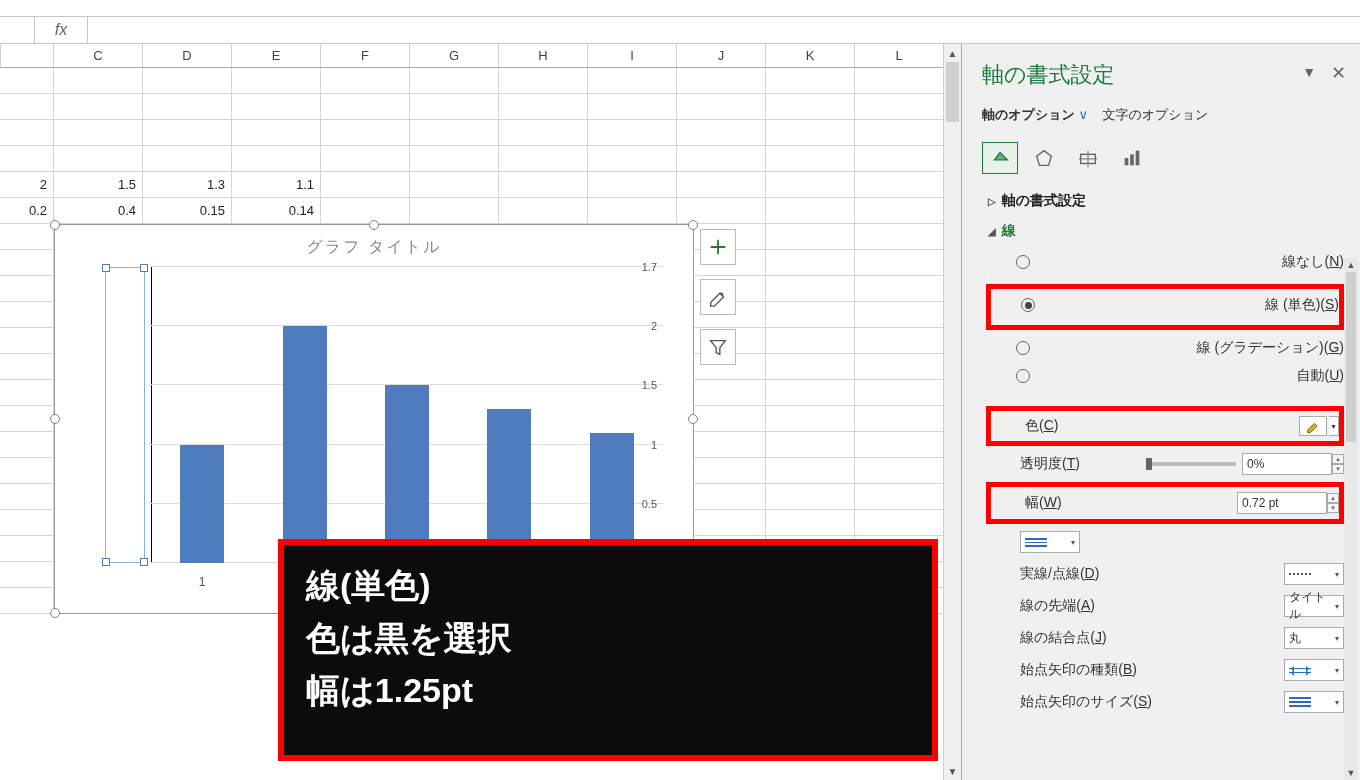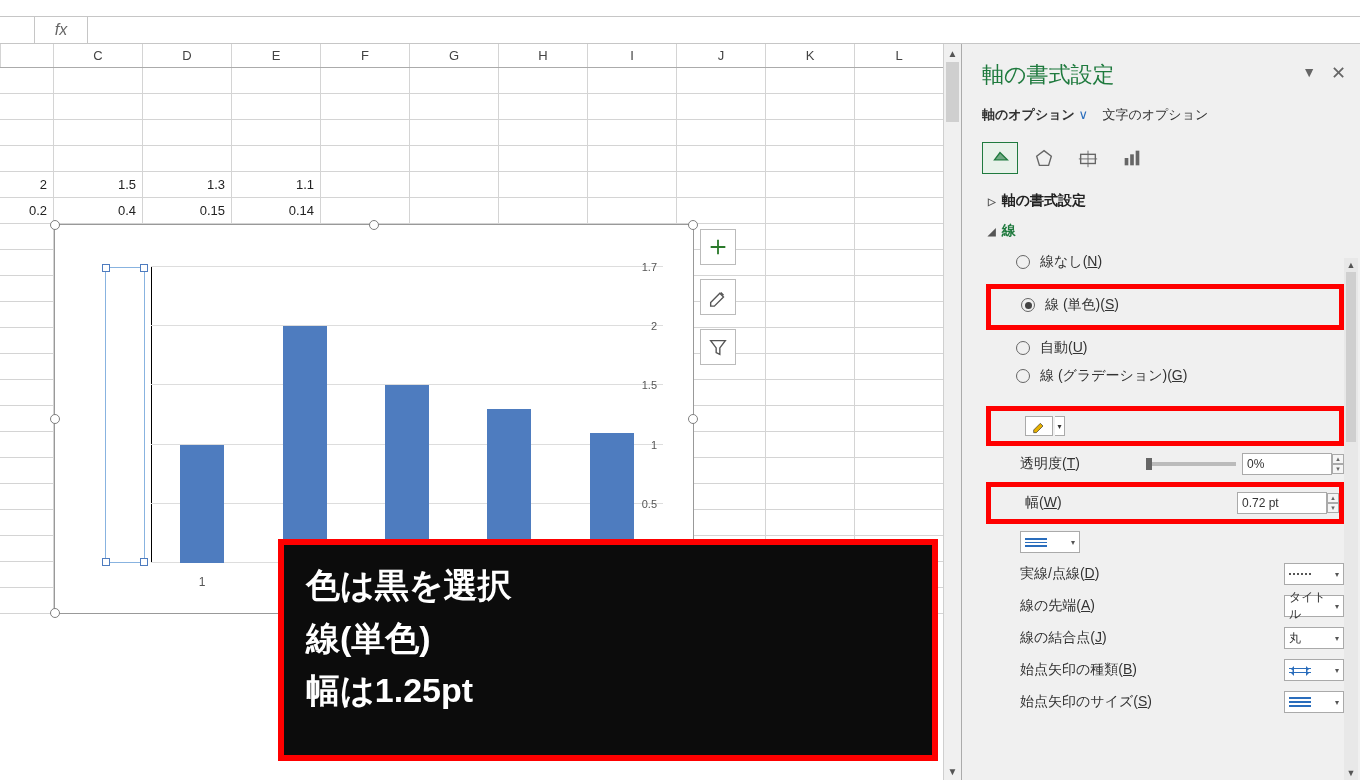--- a/index.html
+++ b/index.html
@@ -64,21 +64,21 @@
 .icon-btn{ width:36px; height:32px; display:flex; align-items:center;justify-content:center; border:1px solid transparent; cursor:pointer;}
 .icon-btn.active{ border:1px solid #1f7a3e; background:#e8f2ea;}
 .icon-btn svg{width:22px;height:22px;}
 
 .section-list{ position:relative; margin-left:4px; font-size:14px; color:#222;}
 .section-head{ padding:6px 2px; cursor:pointer; display:flex; align-items:center; gap:6px;}
 .section-head.fill{ font-weight:bold;}
 .section-head.line{ font-weight:bold; color:#1f7a3e;}
 .tri{font-size:10px;color:#555;}
 .radio-list{ padding:2px 0 6px 30px; }
-.radio-item{ display:flex; align-items:center; gap:10px; padding:5px 0; font-size:14px; color:#333;}
+.radio-item{ display:flex; align-items:center; gap:10px; padding:5px 0; font-size:14px; color:#333;justify-content:space-between;}
 .radio{ width:14px;height:14px;border:1px solid #666;border-radius:50%;display:inline-flex;align-items:center;justify-content:center;}
 .radio.sel::after{content:"";width:7px;height:7px;background:#444;border-radius:50%;}
 .u{text-decoration:underline;}
 .redbox{ border:5px solid #ff0000; margin:2px 0; padding:0;}
 .prop-row{ display:flex; align-items:center; padding:5px 0 5px 34px; font-size:14px; color:#333;}
 .prop-row .lbl{flex:1;}
 .prop-row .val{ width:90px; height:22px; border:1px solid #aaa; background:#fff; font-size:12px; padding:0 4px; display:flex; align-items:center;}
 .prop-row .spin{ width:12px; display:flex; flex-direction:column; }
 .prop-row .spin span{font-size:7px;color:#666;line-height:8px;text-align:center;border:1px solid #aaa;background:#f5f5f5;}
 .prop-row .combo{ width:60px; height:22px; border:1px solid #aaa; background:#fff; display:flex; align-items:center; justify-content:space-between; padding:0 4px; font-size:12px;}
@@ -405,20 +405,21 @@
 
     <div class="chart-box">
       <div class="chart-handle h-tl"></div>
       <div class="chart-handle h-tr"></div>
       <div class="chart-handle h-bl"></div>
       <div class="chart-handle h-br"></div>
       <div class="chart-handle h-mt"></div>
       <div class="chart-handle h-mb"></div>
       <div class="chart-handle h-ml"></div>
       <div class="chart-handle h-mr"></div>
+      <div class="chart-title">グラフ タイトル</div>
       <div class="plot">
         <div class="yaxis">
           <div class="ax-handle" style="top:-4px;left:-4px;"></div>
           <div class="ax-handle" style="top:-4px;right:-4px;"></div>
           <div class="ax-handle" style="bottom:-4px;left:-4px;"></div>
           <div class="ax-handle" style="bottom:-4px;right:-4px;"></div>
         </div>
         <div class="axis-line"></div>
 
         <div class="gridline" style="bottom:0%"></div>
@@ -461,22 +462,22 @@
           </svg>
       </div>
       <div class="side-btn">
         <svg viewBox="0 0 24 24">
             <path d="M4 5 H20 L14 13 V20 L10 18 V13 Z" fill="none" stroke="#555" stroke-width="1.5"></path>
           </svg>
       </div>
     </div>
 
     <div class="annotation">
+      <div>線(単色)</div>
       <div>色は黒を選択</div>
-      <div>線(単色)</div>
       <div>幅は1.25pt</div>
     </div>
 
     <div class="vscroll">
       <div class="up">▲</div>
       <div class="thumb"></div>
       <div class="down">▼</div>
     </div>
   </div>
 
@@ -539,32 +540,33 @@
         <div class="radio-list">
           <div class="radio-item">
             <span class="radio sel"></span>
               <span>線 (単色)(<span class="u">S</span>)</span>
           </div>
         </div>
       </div>
       <div class="radio-list">
         <div class="radio-item">
           <span class="radio"></span>
-            <span>自動(<span class="u">U</span>)</span>
+            <span>線 (グラデーション)(<span class="u">G</span>)</span>
         </div>
         <div class="radio-item">
           <span class="radio"></span>
-            <span>線 (グラデーション)(<span class="u">G</span>)</span>
+            <span>自動(<span class="u">U</span>)</span>
         </div>
       </div>
 
       <div style="height:8px;"></div>
 
       <div class="redbox">
         <div class="prop-row">
+          <span class="lbl">色(<span class="u">C</span>)</span>
           <span class="colorpick">
             <span class="swatch">
               <svg width="16" height="16" viewBox="0 0 24 24">
                   <path d="M4 18 L14 8 L18 12 L8 22 L4 22 Z" fill="#e6b000" stroke="#333" stroke-width="1"></path>
                 </svg>
             </span>
             <span class="swatch" style="width:10px;border-left:none;">
                 <span style="font-size:8px;">▾</span>
               </span>
           </span>

